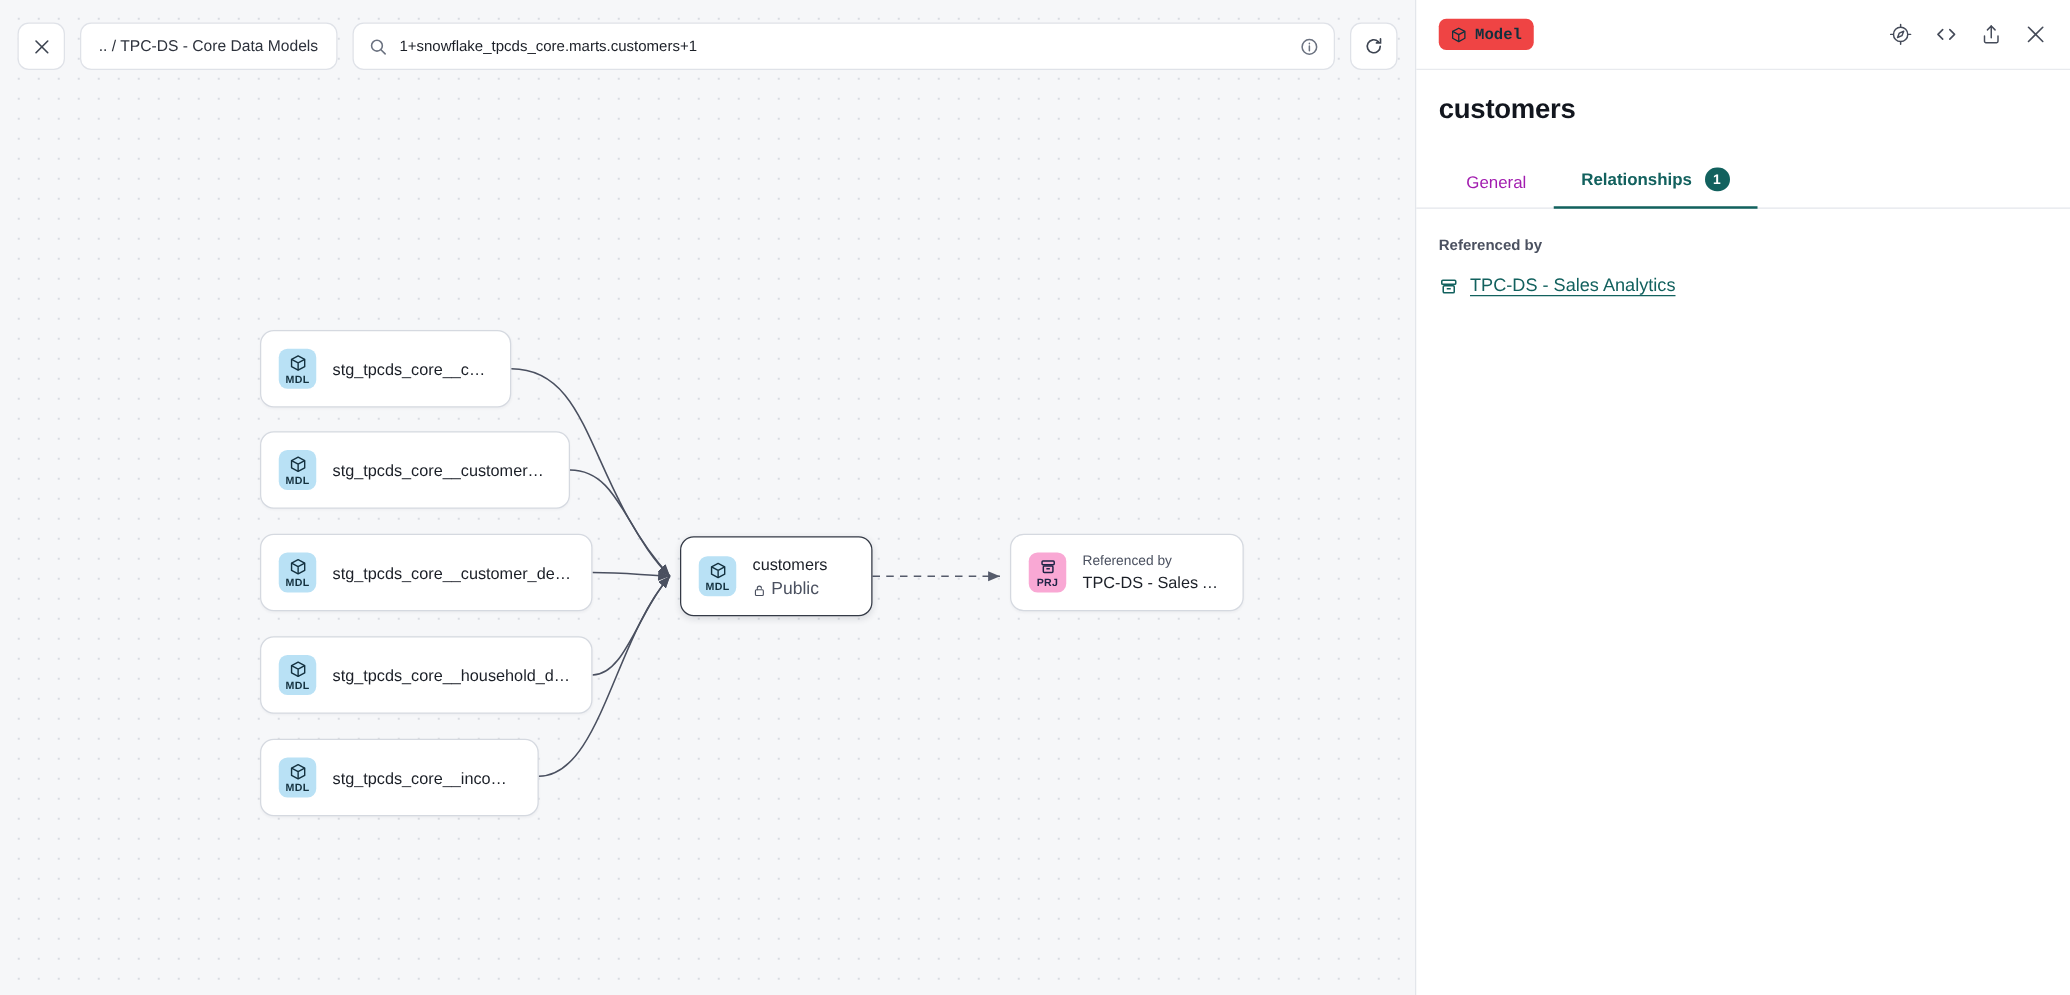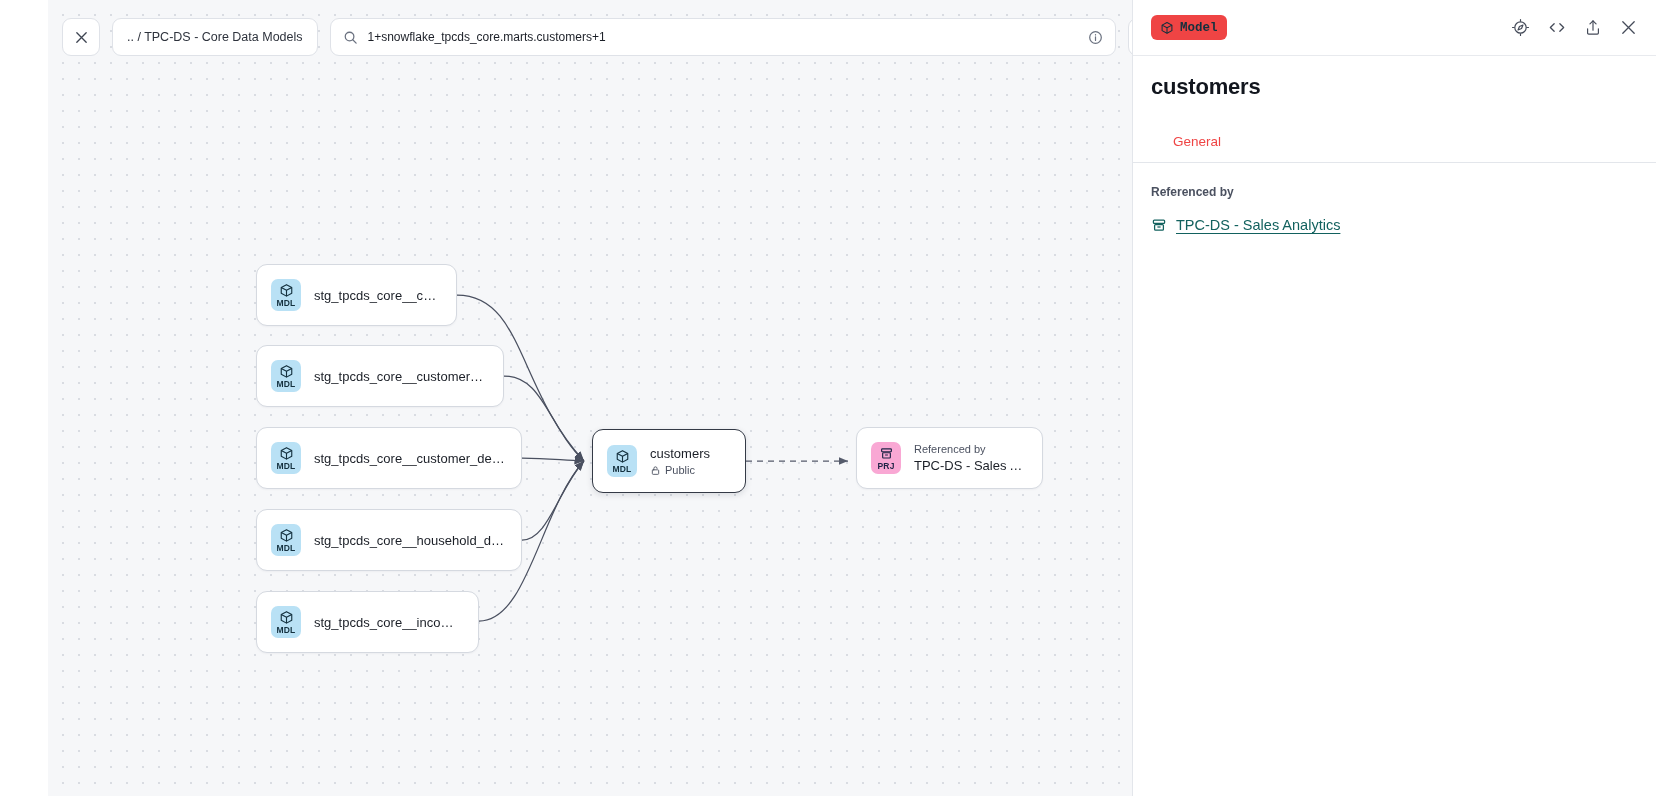--- a/index.html
+++ b/index.html
@@ -13,21 +13,20 @@
 
   
   #canvas {
     position: absolute; left: 0; top: 0;
     width: 1132px; height: 796px;
     background-color: #f6f7f9;
     background-image: radial-gradient(#d9dce2 1.1px, transparent 1.1px);
     background-size: 16px 16px;
     background-position: 7px 7px;
     overflow: hidden;
-    margin-left: 48px;
   }
 
   
   #toolbar {
     position: absolute; left: 0; top: 0;
     width: 1132px; height: 74px;
     display: flex; align-items: center;
     padding: 0 14px; gap: 12px;
   }
   .tb-btn {
@@ -106,21 +105,21 @@
     letter-spacing: 0.2px; line-height: 1;
     margin-top: 1px;
   }
 
   .node-body { min-width: 0; display: flex; flex-direction: column; justify-content: center; }
   .node-title {
     font-size: 13px; color: #1b1f27;
     white-space: nowrap; overflow: hidden; text-overflow: ellipsis;
   }
   .node-sub {
-    font-size: 11px; color: #4b5160;
+    font-size: 14px; color: #4b5160;
     display: flex; align-items: flex-end; gap: 4px;
     margin-top: 3px; white-space: nowrap;
   }
   .node-kicker { font-size: 11px; color: #4b5160; white-space: nowrap; }
 
   
   #panel {
     position: absolute; right: 0; top: 0;
     width: 524px; height: 796px;
     background: #ffffff;
@@ -156,21 +155,21 @@
 
   #tabs {
     display: flex; align-items: flex-end; gap: 0;
     padding: 0 18px;
     margin-top: 24px;
     border-bottom: 1px solid #e3e6eb;
   }
   .tab {
     padding: 10px 22px 12px 22px;
     font-size: 13.5px;
-    color: #ef4444;
+    color: #a21caf;
     cursor: pointer;
     display: flex; align-items: center; gap: 10px;
     border-bottom: 2.5px solid transparent;
     margin-bottom: -1px;
   }
   .tab.active { color: #12615e; font-weight: 700; border-bottom-color: #12615e; }
   .tab-badge {
     background: #12615e; color: #fff;
     border-radius: 10px; min-width: 20px; height: 19px;
     font-size: 11px; font-weight: 700;
@@ -385,20 +384,24 @@
     </div>
 
     <div id="panel-title-wrap">
       <div id="panel-title">customers</div>
     </div>
 
     <div id="tabs">
       <div class="tab">
         <span>General</span>
       </div>
+      <div class="tab active">
+        <span>Relationships</span>
+        <span class="tab-badge">1</span>
+      </div>
     </div>
 
     <div id="panel-body">
       <div id="ref-label">Referenced by</div>
       <div id="ref-item">
         <svg width="16" height="16" viewBox="0 0 16 16" fill="none" stroke="#12615e" stroke-width="1.25" stroke-linejoin="round">
           <rect x="2.4" y="3.2" width="11.2" height="3.2" rx="0.9"></rect>
           <rect x="3.6" y="7.6" width="8.8" height="5.6" rx="0.9"></rect>
           <path d="M6.4 10 H9.6"></path>
         </svg>

